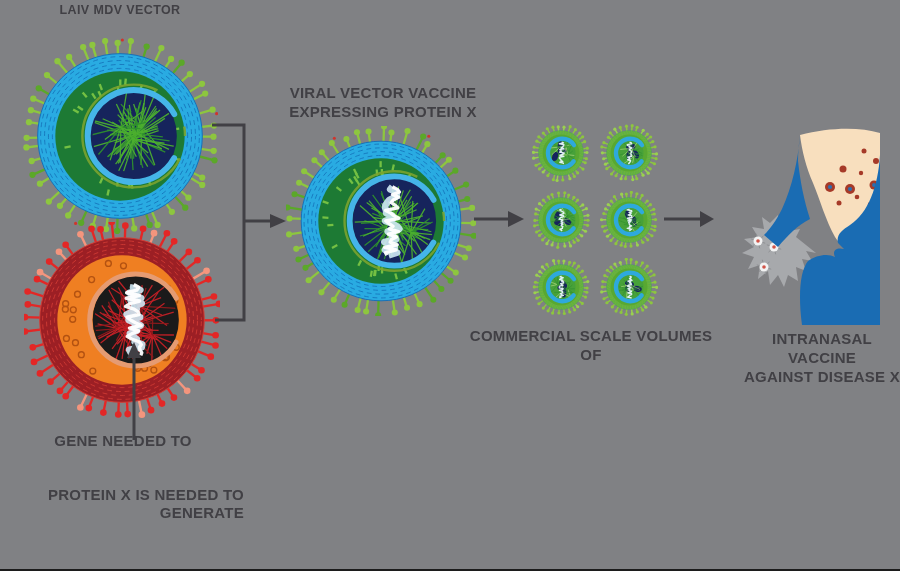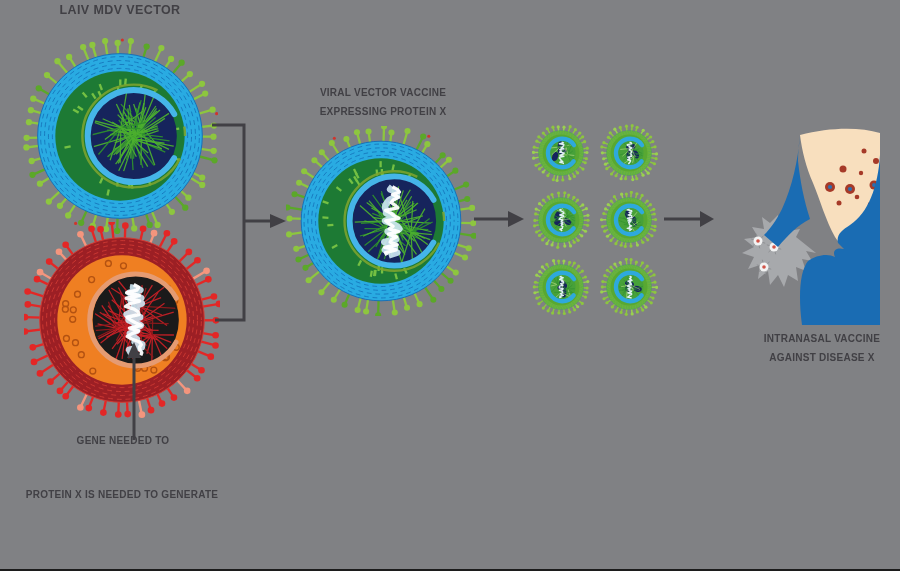--- a/index.html
+++ b/index.html
@@ -6,21 +6,21 @@
   .canvas{
     position:relative;width:900px;height:571px;overflow:hidden;
     background:var(--background,#808184);
     font-family:"Liberation Sans",sans-serif;
   }
   .label{
     position:absolute;
     font-weight:700;
     color:var(--text,#414045);
     text-align:center;
-    font-size:10px;
+    font-size:15px;
     line-height:18px;
     letter-spacing:.25px;
     text-transform:uppercase;
   }
   .label.title{font-size:12.5px;letter-spacing:.4px;}
   .label.wide{line-height:19px;}
   .art{position:absolute;}
   .arrow{color:var(--arrow,#414045);position:absolute;}
   .bottom-edge{position:absolute;left:0;bottom:0;width:100%;height:2px;background:#1c1c1c;}
 </style>
@@ -30,32 +30,33 @@
 <div class="canvas">
 
   <div class="label title" style="left:40px;top:1px;width:160px;">LAIV MDV VECTOR</div>
 
   <div class="label wide" style="left:283px;top:83px;width:200px;">
     <div>VIRAL VECTOR VACCINE</div>
     <div>EXPRESSING PROTEIN X</div>
   </div>
 
   <div class="label wide" style="left:460px;top:326px;width:262px;">
+    <div>COMMERCIAL SCALE VOLUMES OF</div>
   </div>
 
   <div class="label wide" style="left:737px;top:329px;width:170px;">
     <div>INTRANASAL VACCINE</div>
     <div>AGAINST DISEASE X</div>
   </div>
 
   <div class="label" style="left:38px;top:432px;width:170px;">
     <div>GENE NEEDED TO</div>
   </div>
 
-  <div class="label" style="left:0px;top:486px;width:244px;">
+  <div class="label" style="left:0px;top:486px;width:244px;text-align:right;">
     <div>PROTEIN X IS NEEDED TO GENERATE</div>
   </div>
 
   <svg id="virusGreen" class="art" viewBox="0 0 200 200" style="left:22px;top:38px;width:196px;height:196px;">
       <line x1="182.0" y1="100.6" x2="195.4" y2="100.7" stroke="#8dc63f" stroke-width="2.4"></line>
       <circle cx="195.4" cy="100.7" r="3.2" fill="#8dc63f"></circle>
       <line x1="181.0" y1="112.8" x2="195.6" y2="115.1" stroke="#8dc63f" stroke-width="2.4"></line>
       <circle cx="195.6" cy="115.1" r="3.2" fill="#8dc63f"></circle>
       <line x1="179.4" y1="120.4" x2="196.4" y2="124.8" stroke="#5ba829" stroke-width="2.4"></line>
       <circle cx="196.4" cy="124.8" r="3.2" fill="#5ba829"></circle>

